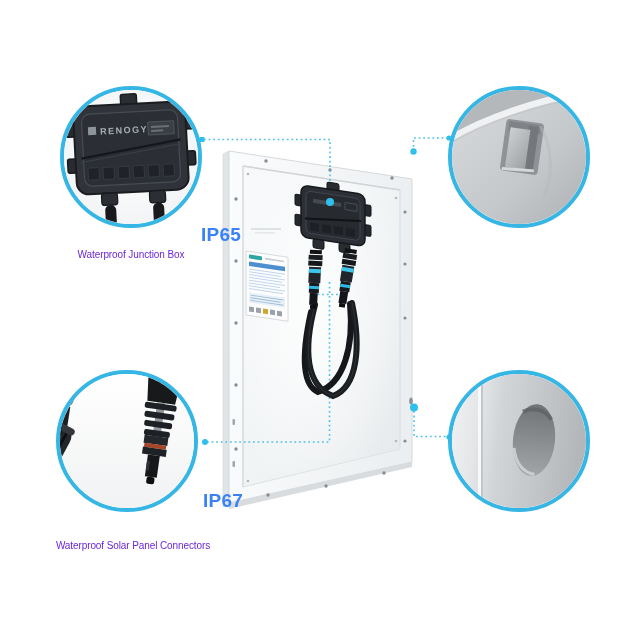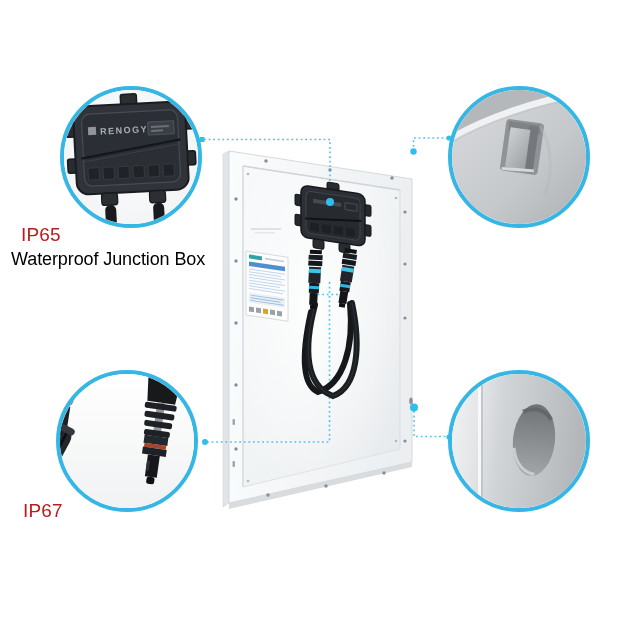--- a/index.html
+++ b/index.html
@@ -2,33 +2,33 @@
 <html><head>
 <meta charset="utf-8">
 <style>
   html,body{margin:0;padding:0;background:#fff;}
   .stage{position:relative;width:640px;height:640px;background:#ffffff;overflow:hidden;
          font-family:"Liberation Sans",sans-serif;}
   .art{position:absolute;left:0;top:0;}
   .callout-circle{position:absolute;width:142px;height:142px;border-radius:50%;
     border:4px solid #35b6e5;background:#fff;overflow:hidden;box-sizing:border-box;}
   .callout-circle svg{display:block;}
-  .callout-title{position:absolute;width:220px;text-align:left;font-size:19px;font-weight:normal;
-    color:#b91c1c;letter-spacing:.2px;}
-  .callout-sub{position:absolute;width:240px;font-size:18px;color:#000000;
+  .callout-title{position:absolute;width:220px;text-align:right;font-size:19px;font-weight:bold;
+    color:#3b82f6;letter-spacing:.2px;}
+  .callout-sub{position:absolute;width:240px;text-align:center;font-size:10px;color:#6d28d9;
     white-space:nowrap;letter-spacing:-.1px;}
   
   #c-jbox{left:60px;top:86px;}
   #c-drain{left:448px;top:86px;}
   #c-conn{left:56px;top:370px;}
   #c-mount{left:448px;top:370px;}
   #t-jbox{left:21px;top:224px;}
   #s-jbox{left:11px;top:249px;}
   #t-drain{left:409px;top:224px;}
-  #t-conn{left:23px;top:500px;}
+  #t-conn{left:23px;top:490px;}
   #s-conn{left:13px;top:540px;}
   #t-mount{left:411px;top:514px;}
 </style>
 </head>
 <body>
 
 <div class="stage">
 
   <svg class="art" width="640" height="640" viewBox="0 0 640 640">
     <defs>
@@ -309,20 +309,21 @@
         <rect x="-12" y="61" width="24" height="8" fill="#24272c"></rect>
         <rect x="-11" y="69" width="22" height="4" fill="#a84527"></rect>
         <rect x="-12" y="73" width="24" height="7" fill="#1e2125"></rect>
         <rect x="-6" y="80" width="12" height="22" fill="#15171a"></rect>
         <rect x="-6" y="86" width="3" height="10" fill="#2e3136"></rect>
         <rect x="-4" y="102" width="8" height="7" rx="2" fill="#0d0f11"></rect>
       </g>
     </svg>
   </div>
   <div class="callout-title" id="t-conn">IP67</div>
+  <div class="callout-sub" id="s-conn">Waterproof Solar Panel Connectors</div>
 
   <div class="callout-circle" id="c-mount">
     <svg width="134" height="134" viewBox="0 0 134 134">
       <defs>
         <linearGradient id="gMntBg" x1="0" y1="0" x2="1" y2="0.12">
           <stop offset="0" stop-color="#f1f2f3"></stop>
             <stop offset="0.22" stop-color="#e4e6e8"></stop>
           <stop offset="0.4" stop-color="#d2d5d7"></stop>
             <stop offset="0.75" stop-color="#c1c4c7"></stop>
           <stop offset="1" stop-color="#b4b7ba"></stop>

